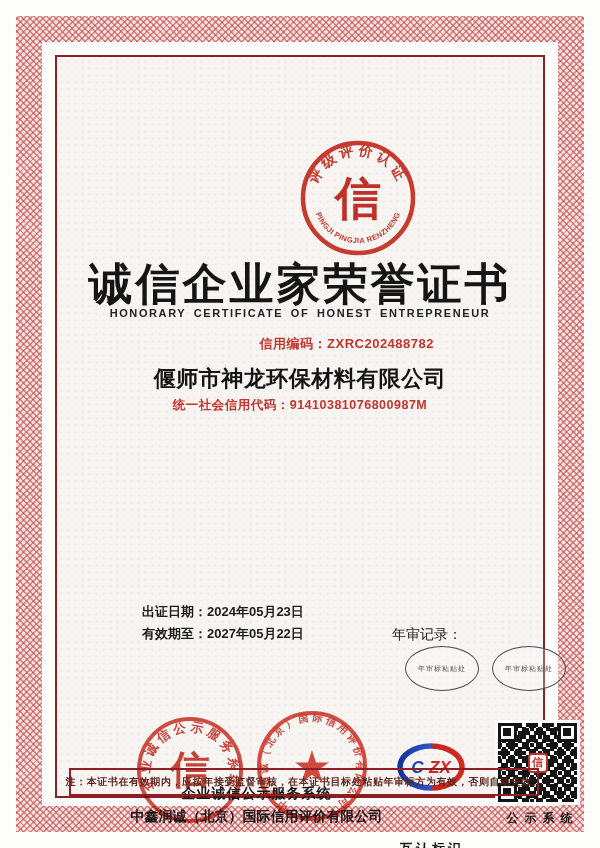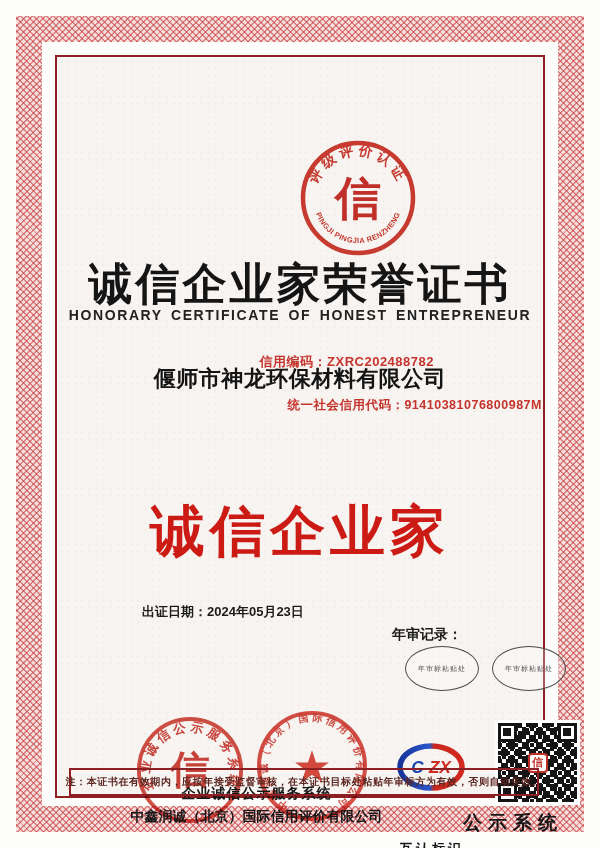--- a/index.html
+++ b/index.html
@@ -29,32 +29,32 @@
       #f7f4f1;
   }
 
   .abs { position:absolute; }
   .center-text { width:100%; text-align:center; }
 
   
   .emblem { left:240px; top:80px; width:120px; height:120px; }
 
   .title { top:197px; font-size:44px; font-weight:900; letter-spacing:3px; color:#151515; }
-  .subtitle { top:249px; font-size:14px; font-weight:700; letter-spacing:1.6px; word-spacing:3px; color:#222; }
-  .credit-code { top:295px; right:108px; font-size:13px; font-weight:700; color:#c5342c; letter-spacing:.5px; }
+  .subtitle { top:249px; font-size:11px; font-weight:700; letter-spacing:1.6px; word-spacing:3px; color:#222; }
+  .credit-code { top:277px; right:108px; font-size:13px; font-weight:700; color:#c5342c; letter-spacing:.5px; }
 
   .company { top:306px; font-size:22px; font-weight:700; color:#141414; letter-spacing:.5px; }
-  .uscc { top:339px; font-size:12.5px; font-weight:700; color:#c5342c; letter-spacing:.5px;text-align:right; }
+  .uscc { top:339px; font-size:12.5px; font-weight:700; color:#c5342c; letter-spacing:.5px; }
   .person { top:372px; font-size:40px; font-weight:900; color:#111; letter-spacing:5px; }
   .honor { top:437px; font-size:55px; font-weight:900; color:#cc1b14; letter-spacing:5px; }
 
   
   .details { left:84px; top:543px; font-size:13px; font-weight:700; color:#1c1c1c; }
   .details .row { line-height:21.5px; white-space:nowrap; }
-  .annual-label { left:334px; top:568px; font-size:14px; font-weight:700; color:#1c1c1c; }
+  .annual-label { left:334px; top:568px; font-size:14px; font-weight:400; color:#1c1c1c; }
   .slot { top:588px; width:74px; height:45px; border:1.5px solid #4a4a4a; border-radius:50%;
           display:flex; align-items:center; justify-content:center;
           font-size:7px; color:#555; letter-spacing:1px; background:rgba(255,255,255,.25); }
   .slot1 { left:347px; } .slot2 { left:434px; }
 
   
   .seal { mix-blend-mode:multiply; opacity:.95; }
   .seal-public { left:76px; top:656px; width:112px; height:112px; }
   .seal-company { left:196px; top:650px; width:116px; height:116px; }
 
@@ -74,21 +74,21 @@
     background-size:8px 8px, 14px 14px;
     background-position:0 0, 3px 5px;
   }
   .qr-finder { position:absolute; width:19px; height:19px; border:3.5px solid #141414; background:#fff; }
   .qr-finder::after { content:""; display:block; width:8px; height:8px; background:#141414; margin:2px; }
   .qr-tl { left:0; top:0; } .qr-tr { right:0; top:0; } .qr-bl { left:0; bottom:0; }
   .qr-center { position:absolute; left:50%; top:50%; transform:translate(-50%,-50%);
     width:20px; height:20px; background:#fff; border:2px solid #c03028; border-radius:4px;
     display:flex; align-items:center; justify-content:center;
     font-size:11px; font-weight:900; color:#c03028; }
-  .qr-label { left:404px; top:752px; width:101px; text-align:right; font-size:19px; font-weight:800; letter-spacing:6px; color:#161616; }
+  .qr-label { left:434px; top:752px; width:101px; text-align:center; font-size:12px; font-weight:800; letter-spacing:6px; color:#161616; }
 
   .note-box { left:69px; right:61px; top:768px; height:28px; border:2px solid #8e1f22;
     display:flex; align-items:center; justify-content:center;
     font-size:10px; font-weight:700; letter-spacing:.6px; color:#5c2722; white-space:nowrap; }
 </style>
 </head>
 <body>
 
 <div class="page">
   <div class="band"></div>
@@ -108,24 +108,24 @@
       </text>
       <text x="60" y="76" font-size="46" font-weight="900" fill="#c03028" text-anchor="middle">信</text>
     </svg>
 
     <div class="abs center-text title">诚信企业家荣誉证书</div>
     <div class="abs center-text subtitle">HONORARY CERTIFICATE OF HONEST ENTREPRENEUR</div>
     <div class="abs credit-code">信用编码：ZXRC202488782</div>
 
     <div class="abs center-text company">偃师市神龙环保材料有限公司</div>
     <div class="abs center-text uscc">统一社会信用代码：91410381076800987M</div>
-    <div class="abs center-text honor">诚信企业家</div>
 
     <div class="abs details">
       <div class="row"><span>出证日期：</span><span>2024年05月23日</span></div>
+      <div class="row"><span>有效期至：</span><span>2027年05月22日</span></div>
     </div>
 
     <div class="abs annual-label">年审记录：</div>
     <div class="abs slot slot1">
         <span>年审标粘贴处</span>
       </div>
     <div class="abs slot slot2">
         <span>年审标粘贴处</span>
       </div>
 

